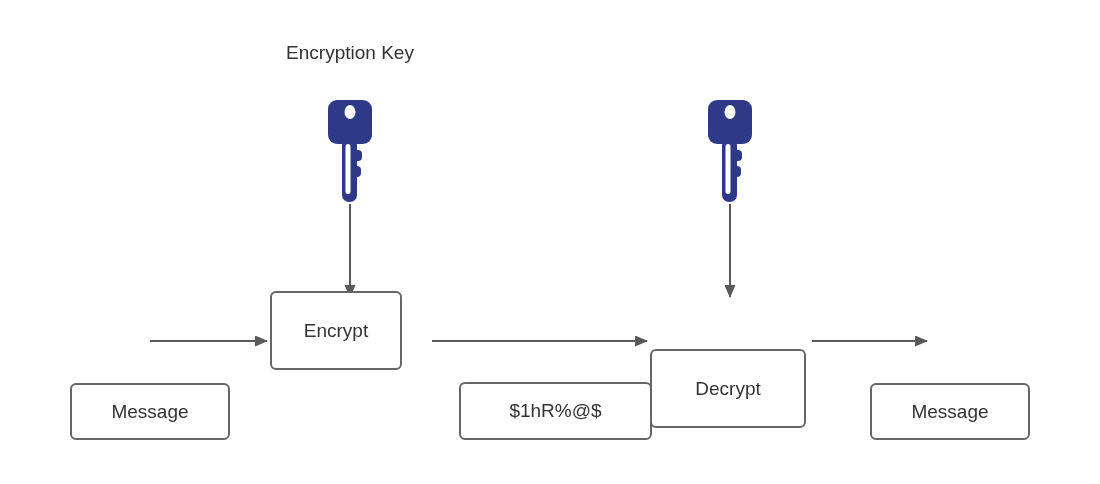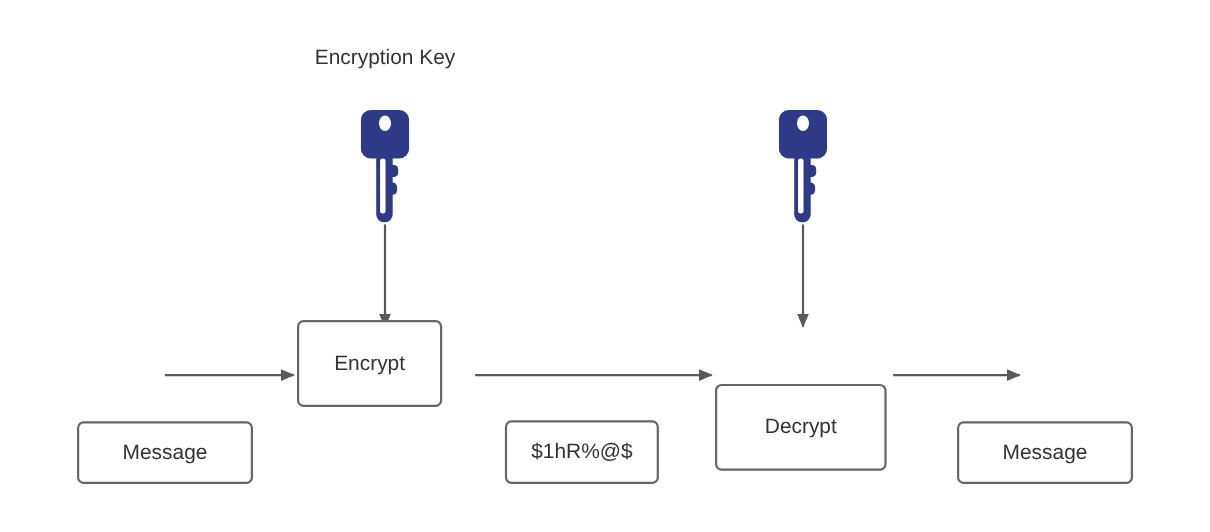--- a/index.html
+++ b/index.html
@@ -53,21 +53,21 @@
     border-radius: 6px;
     display: flex;
     align-items: center;
     justify-content: center;
     font-size: 19px;
     color: var(--text, #333333);
   }
   .node.encrypt  { left: 270px; top: 291px; width: 132px; height: 79px; }
   .node.decrypt  { left: 650px; top: 301px; width: 156px; height: 79px; margin-top: 48px; }
   .node.msg-in   { left: 70px;  top: 383px; width: 160px; height: 57px; }
-  .node.cipher   { left: 459px; top: 382px; width: 140px; height: 58px; }
+  .node.cipher   { left: 459px; top: 382px; width: 193px; height: 58px; }
   .node.msg-out  { left: 870px; top: 383px; width: 160px; height: 57px; }
 </style>
 </head>
 <body>
 
 <div class="canvas">
 
   <svg class="connector-layer" width="1100" height="484" viewBox="0 0 1100 484" xmlns="http://www.w3.org/2000/svg">
     <defs>
       <marker id="arrow" markerUnits="userSpaceOnUse" markerWidth="13" markerHeight="11" refX="12" refY="5.5" orient="auto">

